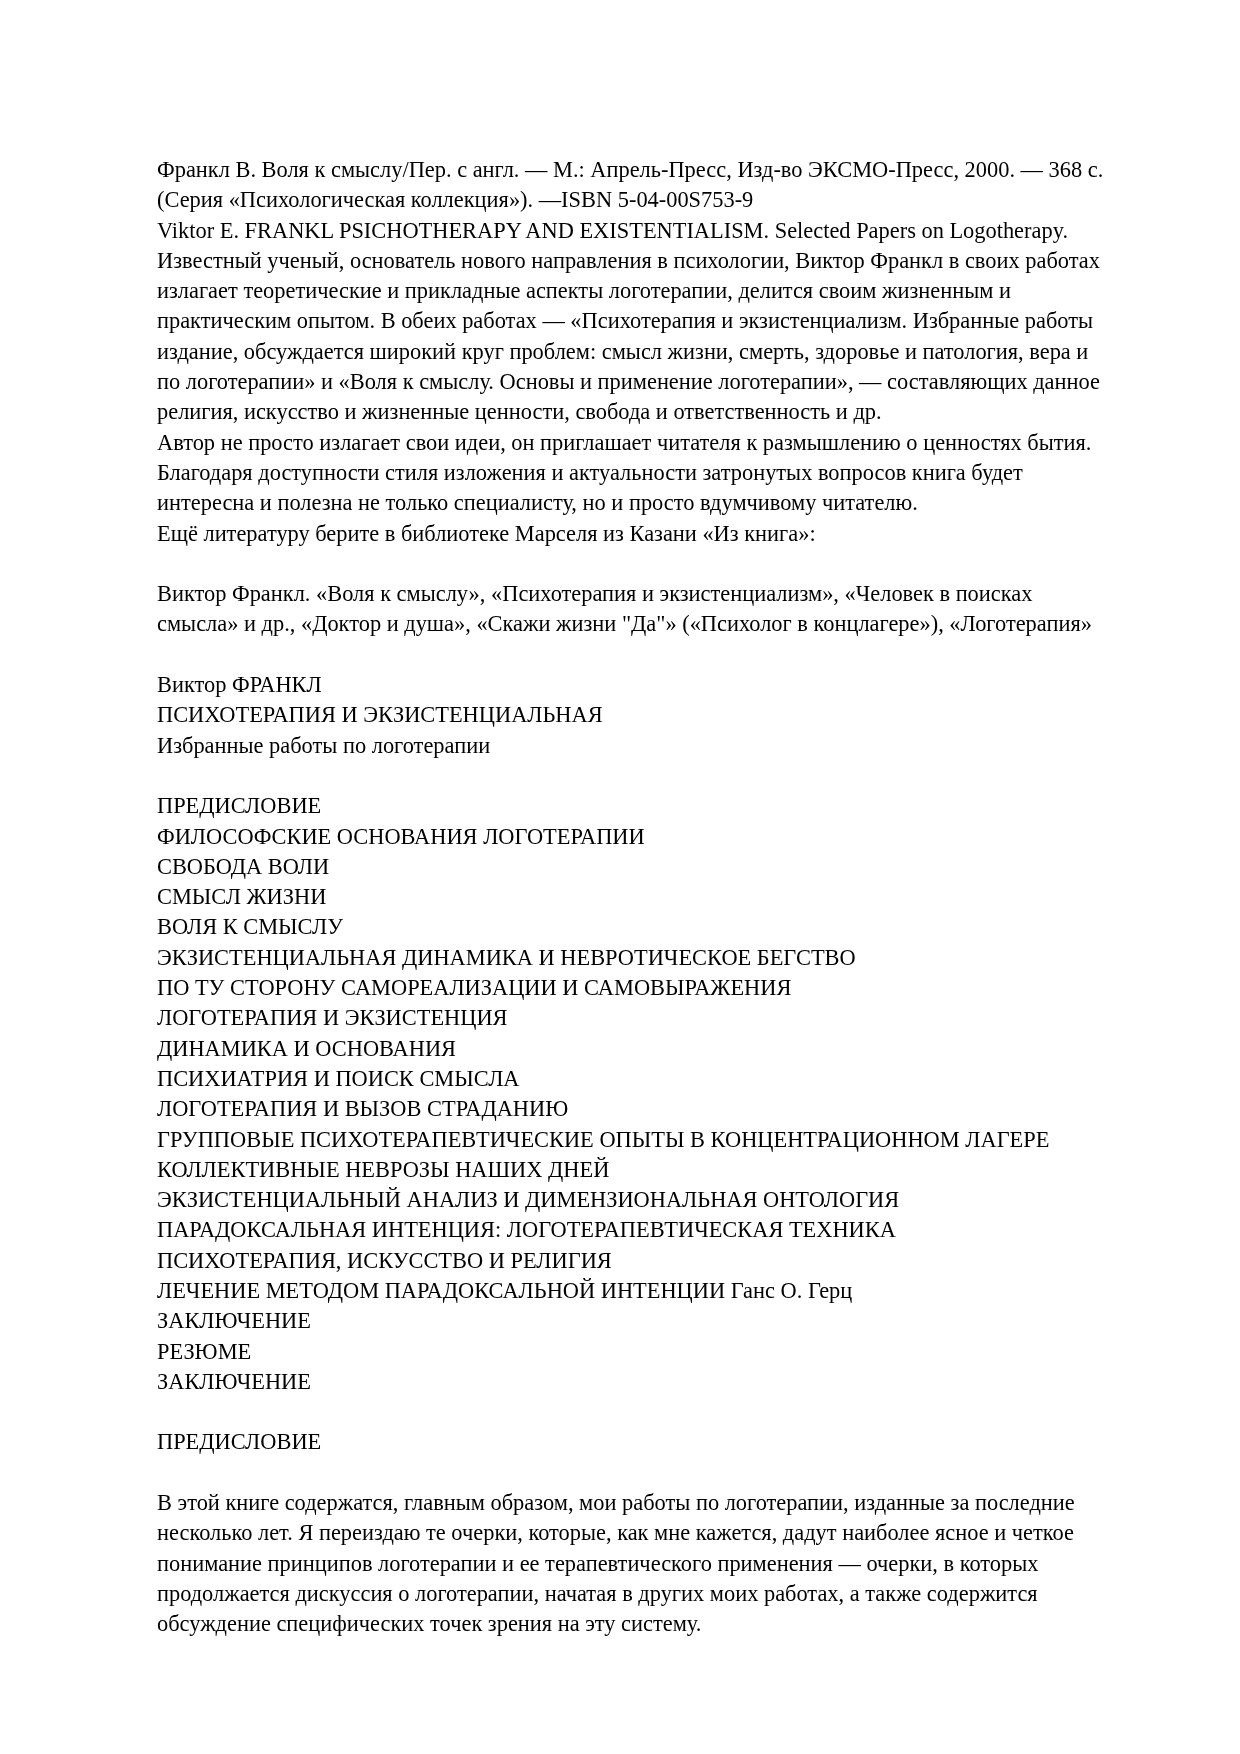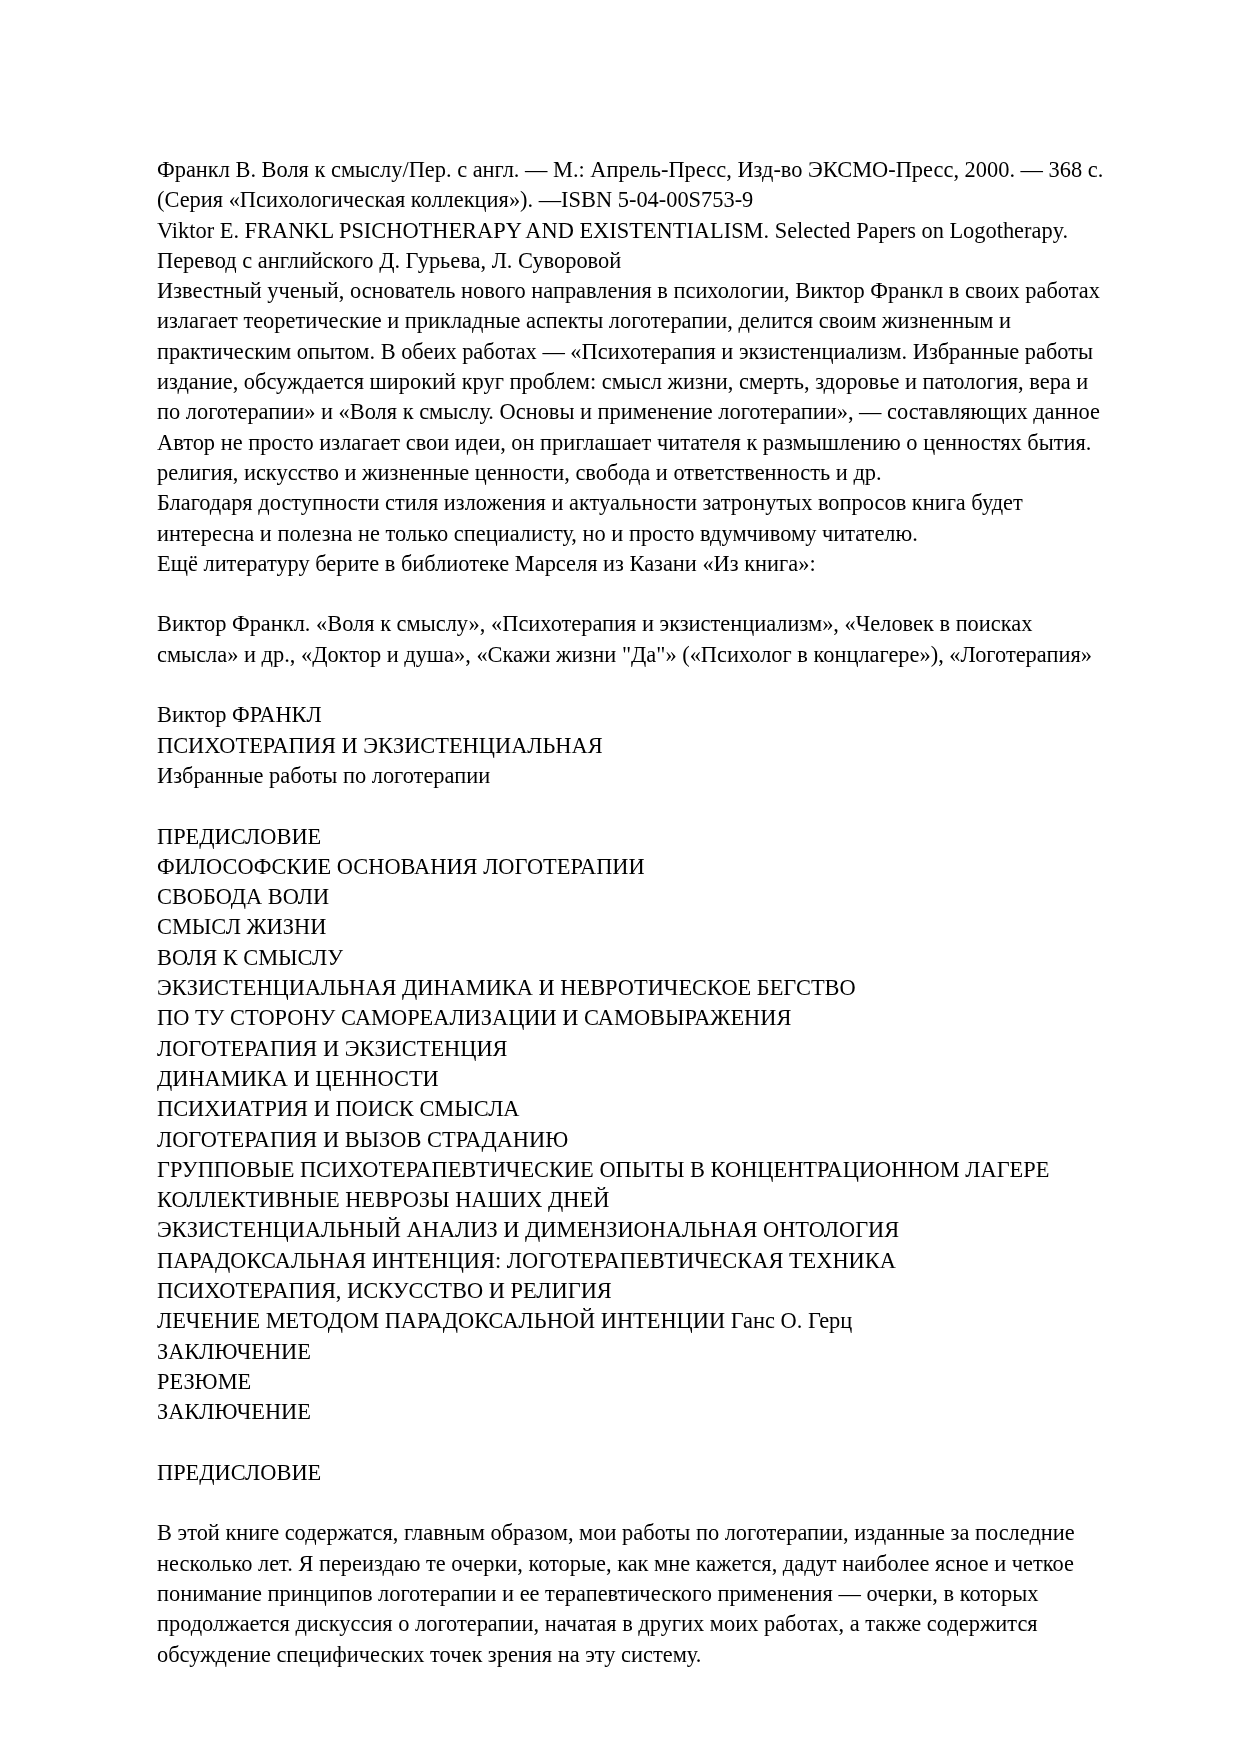--- a/index.html
+++ b/index.html
@@ -39,31 +39,30 @@
 </head>
 <body>
 
 <div class="page">
   <div class="content">
 
     <div class="block">
       <div class="line">Франкл В. Воля к смыслу/Пер. с англ. — М.: Апрель-Пресс, Изд-во ЭКСМО-Пресс, 2000. — 368 с.</div>
       <div class="line">(Серия «Психологическая коллекция»). —ISBN 5-04-00S753-9</div>
       <div class="line">Viktor E. FRANKL PSICHOTHERAPY AND EXISTENTIALISM. Selected Papers on Logotherapy.</div>
-      <div class="line">Перевод с английского Д. Гурьева, Л. Суворовой</div>
     </div>
 
     <div class="block">
       <div class="line">Известный ученый, основатель нового направления в психологии, Виктор Франкл в своих работах</div>
       <div class="line">излагает теоретические и прикладные аспекты логотерапии, делится своим жизненным и</div>
       <div class="line">практическим опытом. В обеих работах — «Психотерапия и экзистенциализм. Избранные работы</div>
       <div class="line">издание, обсуждается широкий круг проблем: смысл жизни, смерть, здоровье и патология, вера и</div>
       <div class="line">по логотерапии» и «Воля к смыслу. Основы и применение логотерапии», — составляющих данное</div>
+      <div class="line">религия, искусство и жизненные ценности, свобода и ответственность и др.</div>
       <div class="line">Автор не просто излагает свои идеи, он приглашает читателя к размышлению о ценностях бытия.</div>
-      <div class="line">религия, искусство и жизненные ценности, свобода и ответственность и др.</div>
       <div class="line">Благодаря доступности стиля изложения и актуальности затронутых вопросов книга будет</div>
       <div class="line">интересна и полезна не только специалисту, но и просто вдумчивому читателю.</div>
     </div>
 
     <div class="block">
       <div class="line">Ещё литературу берите в библиотеке Марселя из Казани «Из книга»:</div>
     </div>
 
     <div class="block gap-above">
       <div class="line">Виктор Франкл. «Воля к смыслу», «Психотерапия и экзистенциализм», «Человек в поисках</div>
@@ -78,21 +77,21 @@
 
     <div class="block gap-above">
       <div class="line">ПРЕДИСЛОВИЕ</div>
       <div class="line">ФИЛОСОФСКИЕ ОСНОВАНИЯ ЛОГОТЕРАПИИ</div>
       <div class="line">СВОБОДА ВОЛИ</div>
       <div class="line">СМЫСЛ ЖИЗНИ</div>
       <div class="line">ВОЛЯ К СМЫСЛУ</div>
       <div class="line">ЭКЗИСТЕНЦИАЛЬНАЯ ДИНАМИКА И НЕВРОТИЧЕСКОЕ БЕГСТВО</div>
       <div class="line">ПО ТУ СТОРОНУ САМОРЕАЛИЗАЦИИ И САМОВЫРАЖЕНИЯ</div>
       <div class="line">ЛОГОТЕРАПИЯ И ЭКЗИСТЕНЦИЯ</div>
-      <div class="line">ДИНАМИКА И ЦЕННОСТИ</div>
+      <div class="line">ДИНАМИКА И ОСНОВАНИЯ</div>
       <div class="line">ПСИХИАТРИЯ И ПОИСК СМЫСЛА</div>
       <div class="line">ЛОГОТЕРАПИЯ И ВЫЗОВ СТРАДАНИЮ</div>
       <div class="line">ГРУППОВЫЕ ПСИХОТЕРАПЕВТИЧЕСКИЕ ОПЫТЫ В КОНЦЕНТРАЦИОННОМ ЛАГЕРЕ</div>
       <div class="line">КОЛЛЕКТИВНЫЕ НЕВРОЗЫ НАШИХ ДНЕЙ</div>
       <div class="line">ЭКЗИСТЕНЦИАЛЬНЫЙ АНАЛИЗ И ДИМЕНЗИОНАЛЬНАЯ ОНТОЛОГИЯ</div>
       <div class="line">ПАРАДОКСАЛЬНАЯ ИНТЕНЦИЯ: ЛОГОТЕРАПЕВТИЧЕСКАЯ ТЕХНИКА</div>
       <div class="line">ПСИХОТЕРАПИЯ, ИСКУССТВО И РЕЛИГИЯ</div>
       <div class="line">ЛЕЧЕНИЕ МЕТОДОМ ПАРАДОКСАЛЬНОЙ ИНТЕНЦИИ Ганс О. Герц</div>
       <div class="line">ЗАКЛЮЧЕНИЕ</div>
       <div class="line">РЕЗЮМЕ</div>

